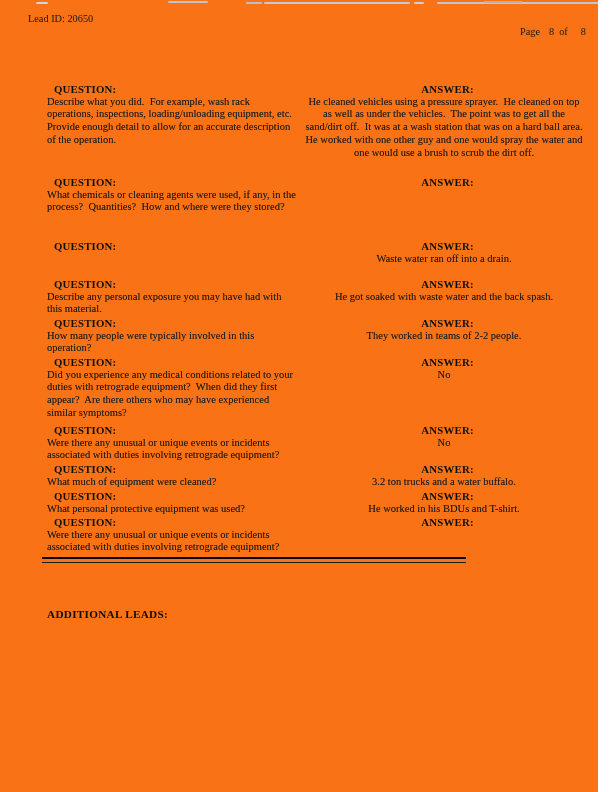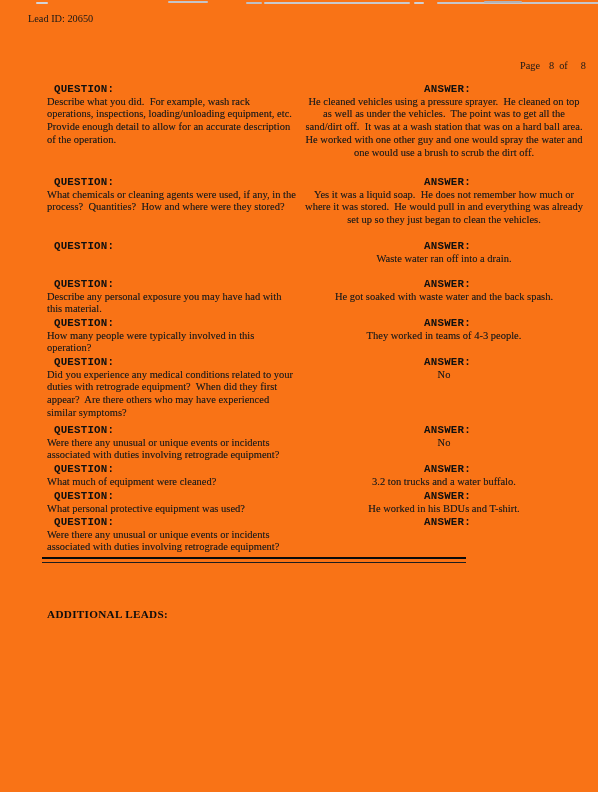--- a/index.html
+++ b/index.html
@@ -12,31 +12,31 @@
   .artifact{position:absolute;height:2px;background:#c9c9cd;border-radius:1px;}
   .artifact.a1{left:36px;top:2px;width:12px;background:#d4d4d8;}
   .artifact.a2{left:168px;top:1px;width:40px;background:#c4c4c8;}
   .artifact.a3{left:246px;top:2px;width:16px;background:#bfbfc3;}
   .artifact.a4{left:264px;top:2px;width:146px;}
   .artifact.a5{left:414px;top:2px;width:10px;background:#d0d0d4;}
   .artifact.a6{left:437px;top:2px;width:174px;background:#c6c6ca;}
   .artifact.a7{left:484px;top:1px;width:38px;background:#b2b2b6;}
 
   .hdr-left{position:absolute;left:28px;top:13px;font-size:10.3px;white-space:pre;}
-  .hdr-right{position:absolute;left:520px;top:15px;font-size:10.3px;display:flex;align-items:flex-end;}
+  .hdr-right{position:absolute;left:520px;top:26px;font-size:10.3px;display:flex;align-items:center;}
   .hdr-right .pg-cur{margin-left:9px;}
-  .hdr-right .pg-of{margin-left:5px;margin-top:45px;}
+  .hdr-right .pg-of{margin-left:5px;}
   .hdr-right .pg-tot{margin-left:13px;}
 
   .qa-row{position:absolute;left:0;right:0;}
   .qcol{position:absolute;left:47px;width:250px;}
   .acol{position:absolute;left:304px;width:280px;text-align:center;}
   .qa-label{
     font-weight:bold;font-size:10.8px;line-height:12.7px;
-    padding-left:7px;letter-spacing:0.2px;color:#101010;font-family:Liberation Mono, monospace;
+    padding-left:7px;letter-spacing:0.2px;color:#101010;
   }
   .qa-text{
     font-size:10.5px;line-height:12.7px;white-space:pre-wrap;
     color:#1c1c1c;text-shadow:0 0 0.35px rgba(20,20,20,0.45);
   }
 
   .divider{
     position:absolute;left:42px;top:557px;width:424px;height:3px;
     border-top:2.4px solid #0a0a0a;border-bottom:1.1px solid #1e1e1e;
   }
@@ -78,21 +78,20 @@
     </div>
   </div>
 
   <div class="qa-row" style="top:176px">
     <div class="qcol">
       <div class="qa-label">QUESTION:</div>
       <div class="qa-text">What chemicals or cleaning agents were used, if any, in the process?  Quantities?  How and where were they stored?</div>
     </div>
     <div class="acol">
       <div class="qa-label">ANSWER:</div>
-      <div class="qa-text">Yes it was a liquid soap.  He does not remember how much or where it was stored.  He would pull in and everything was already set up so they just began to clean the vehicles.</div>
     </div>
   </div>
 
   <div class="qa-row" style="top:240px">
     <div class="qcol">
       <div class="qa-label">QUESTION:</div>
     </div>
     <div class="acol">
       <div class="qa-label">ANSWER:</div>
       <div class="qa-text">Waste water ran off into a drain.</div>
@@ -110,21 +109,21 @@
     </div>
   </div>
 
   <div class="qa-row" style="top:317px">
     <div class="qcol">
       <div class="qa-label">QUESTION:</div>
       <div class="qa-text">How many people were typically involved in this operation?</div>
     </div>
     <div class="acol">
       <div class="qa-label">ANSWER:</div>
-      <div class="qa-text">They worked in teams of 4-3 people.</div>
+      <div class="qa-text">They worked in teams of 2-2 people.</div>
     </div>
   </div>
 
   <div class="qa-row" style="top:356px">
     <div class="qcol">
       <div class="qa-label">QUESTION:</div>
       <div class="qa-text">Did you experience any medical conditions related to your duties with retrograde equipment?  When did they first appear?  Are there others who may have experienced similar symptoms?</div>
     </div>
     <div class="acol">
       <div class="qa-label">ANSWER:</div>

